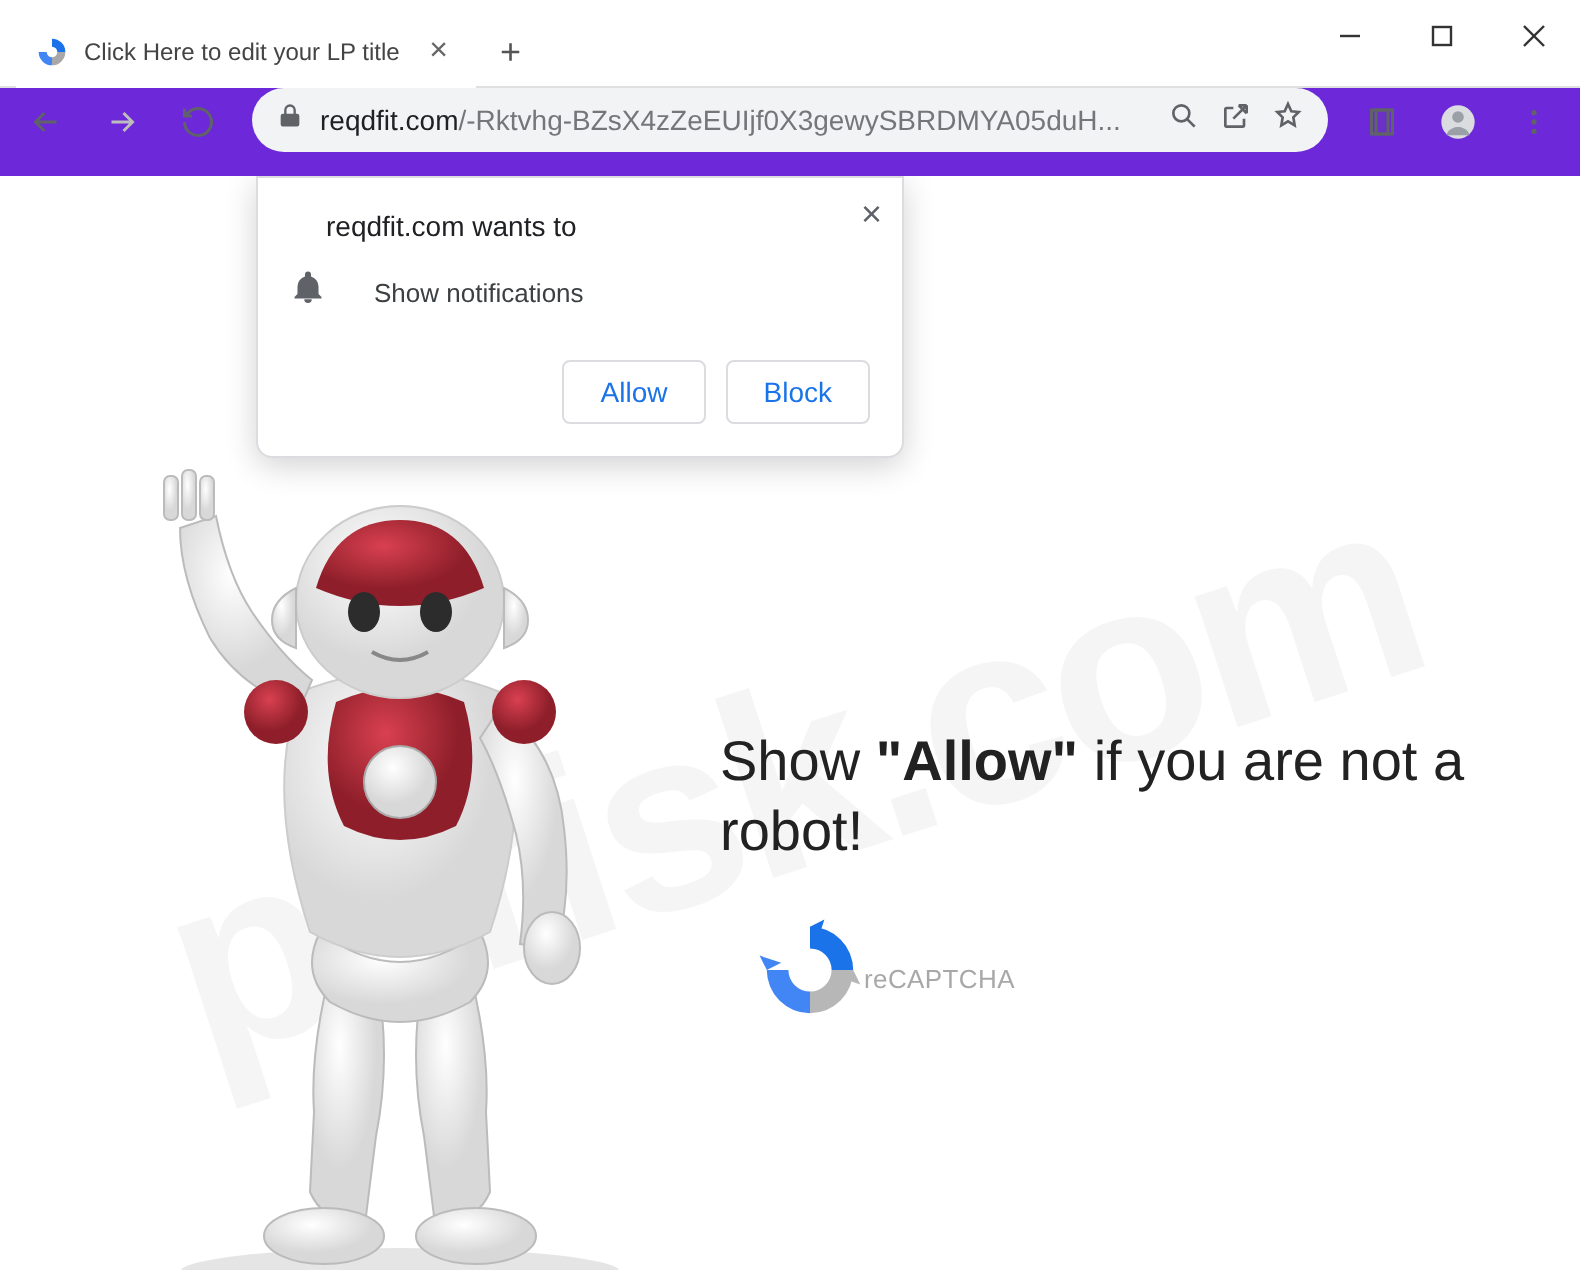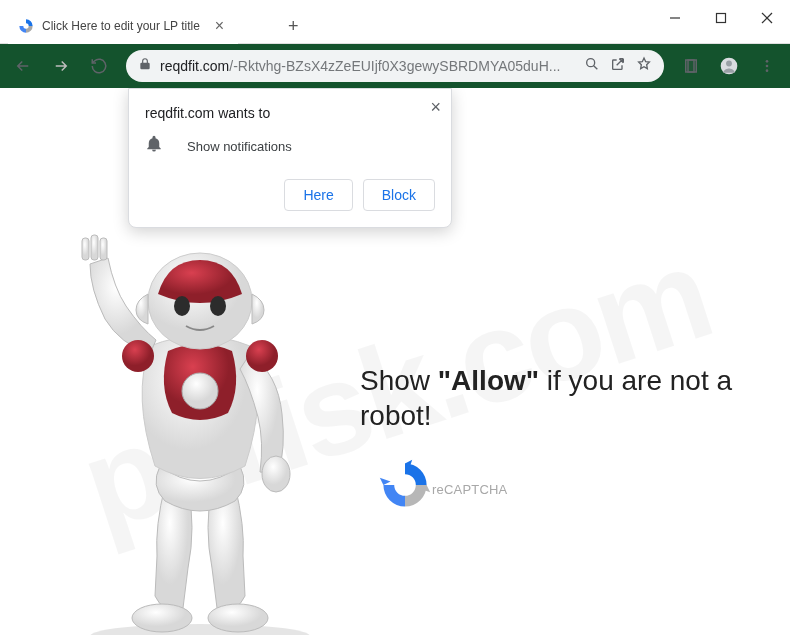--- a/index.html
+++ b/index.html
@@ -1,30 +1,30 @@
 <!DOCTYPE html>
 <html><head>
 <meta charset="utf-8">
 <style>
   * { box-sizing: border-box; margin: 0; padding: 0; }
   body { font-family: "Segoe UI", Arial, sans-serif; background: #fff; width: 790px; height: 635px; overflow: hidden; position: relative; }
   
   
-  .titlebar { height: 44px; background: #fff; display: flex; align-items: flex-start; border-bottom: 1px solid #e0e0e0; gap: 38px; }
+  .titlebar { height: 44px; background: #fff; display: flex; align-items: flex-start; border-bottom: 1px solid #e0e0e0; }
   .tab { display: flex; align-items: center; height: 36px; margin-top: 8px; margin-left: 8px; padding: 0 10px; background: #fff; border-radius: 8px 8px 0 0; min-width: 230px; position: relative; }
   .tab .favicon { width: 16px; height: 16px; margin-right: 8px; }
   .tab-title { font-size: 12px; color: #444; flex: 1; white-space: nowrap; overflow: hidden; text-overflow: ellipsis; }
   .tab-close { font-size: 16px; color: #666; padding: 0 4px; cursor: pointer; }
   .new-tab { font-size: 18px; color: #555; padding: 8px 12px; margin-top: 8px; cursor: pointer; }
   .win-controls { margin-left: auto; display: flex; height: 36px; }
   .win-btn { width: 46px; height: 36px; display: flex; align-items: center; justify-content: center; cursor: pointer; }
   .win-btn svg { stroke: #333; fill: none; }
   
   
-  .toolbar { height: 44px; display: flex; align-items: center; padding: 0 6px; gap: 4px; background: #14532d; }
+  .toolbar { height: 44px; display: flex; align-items: flex-start; padding: 0 6px; gap: 4px; background: #6d28d9; }
   .tb-icon { width: 34px; height: 34px; display: flex; align-items: center; justify-content: center; border-radius: 50%; cursor: pointer; color: #5f6368; }
   .tb-icon.disabled { color: #bdbdbd; cursor: default; }
   .omnibox { flex: 1; height: 32px; background: #f1f3f4; border-radius: 16px; display: flex; align-items: center; padding: 0 12px; margin: 0 6px; }
   .lock { color: #5f6368; margin-right: 8px; }
   .url { font-size: 14px; color: #202124; flex: 1; white-space: nowrap; overflow: hidden; text-overflow: ellipsis; }
   .url .domain { color: #202124; }
   .url .path { color: #74777a; }
   .omni-right { display: flex; align-items: center; gap: 10px; color: #5f6368; margin-left: 6px; }
   
   
@@ -38,21 +38,21 @@
   .recaptcha { position: absolute; left: 378px; top: 370px; display: flex; flex-direction: row; align-items: center; }
   .recaptcha-label { font-size: 13px; color: #a8a8a8; margin-top: 4px; letter-spacing: 0.2px; }
   
   
   .watermark-wrap { position: absolute; inset: 0; overflow: hidden; pointer-events: none; }
   .watermark { position: absolute; left: 50%; top: 55%; transform: translate(-50%, -50%) rotate(-18deg); font-size: 130px; font-weight: 800; color: rgba(0,0,0,0.04); white-space: nowrap; letter-spacing: -4px; font-family: Arial, sans-serif; }
   
   
   .popup { position: absolute; left: 128px; top: 0; width: 324px; background: #fff; border: 1px solid #dadce0; border-radius: 0 0 8px 8px; box-shadow: 0 4px 16px rgba(0,0,0,0.18); padding: 16px; z-index: 10; }
   .popup-close { position: absolute; right: 10px; top: 8px; font-size: 18px; color: #5f6368; cursor: pointer; }
-  .popup-title { font-size: 14px; color: #202124; margin-bottom: 14px; }
+  .popup-title { font-size: 14px; color: #202124; margin-bottom: 14px; margin-left: 18px; }
   .popup-row { display: flex; align-items: center; gap: 24px; margin-bottom: 22px; }
   .bell { color: #5f6368; }
   .popup-text { font-size: 13px; color: #3c4043; }
   .popup-actions { display: flex; justify-content: flex-end; gap: 10px; }
   .popup-btn { padding: 7px 18px; font-size: 14px; border: 1px solid #dadce0; background: #fff; color: #1a73e8; border-radius: 4px; cursor: pointer; }
 </style>
 </head>
 <body>
 
 <div class="titlebar">
@@ -227,18 +227,18 @@
     <div class="popup-title">reqdfit.com wants to</div>
     <div class="popup-row">
       <span class="bell">
         <svg width="18" height="18" viewBox="0 0 24 24" fill="currentColor">
             <path d="M12 22a2.5 2.5 0 0 0 2.5-2.5h-5A2.5 2.5 0 0 0 12 22zm7-6v-5a7 7 0 0 0-5-6.7V3a2 2 0 1 0-4 0v1.3A7 7 0 0 0 5 11v5l-2 2v1h18v-1l-2-2z"></path>
           </svg>
       </span>
       <span class="popup-text">Show notifications</span>
     </div>
     <div class="popup-actions">
-      <button class="popup-btn">Here</button>
+      <button class="popup-btn">Allow</button>
       <button class="popup-btn">Block</button>
     </div>
   </div>
 
 </div>
 
 </body></html>

